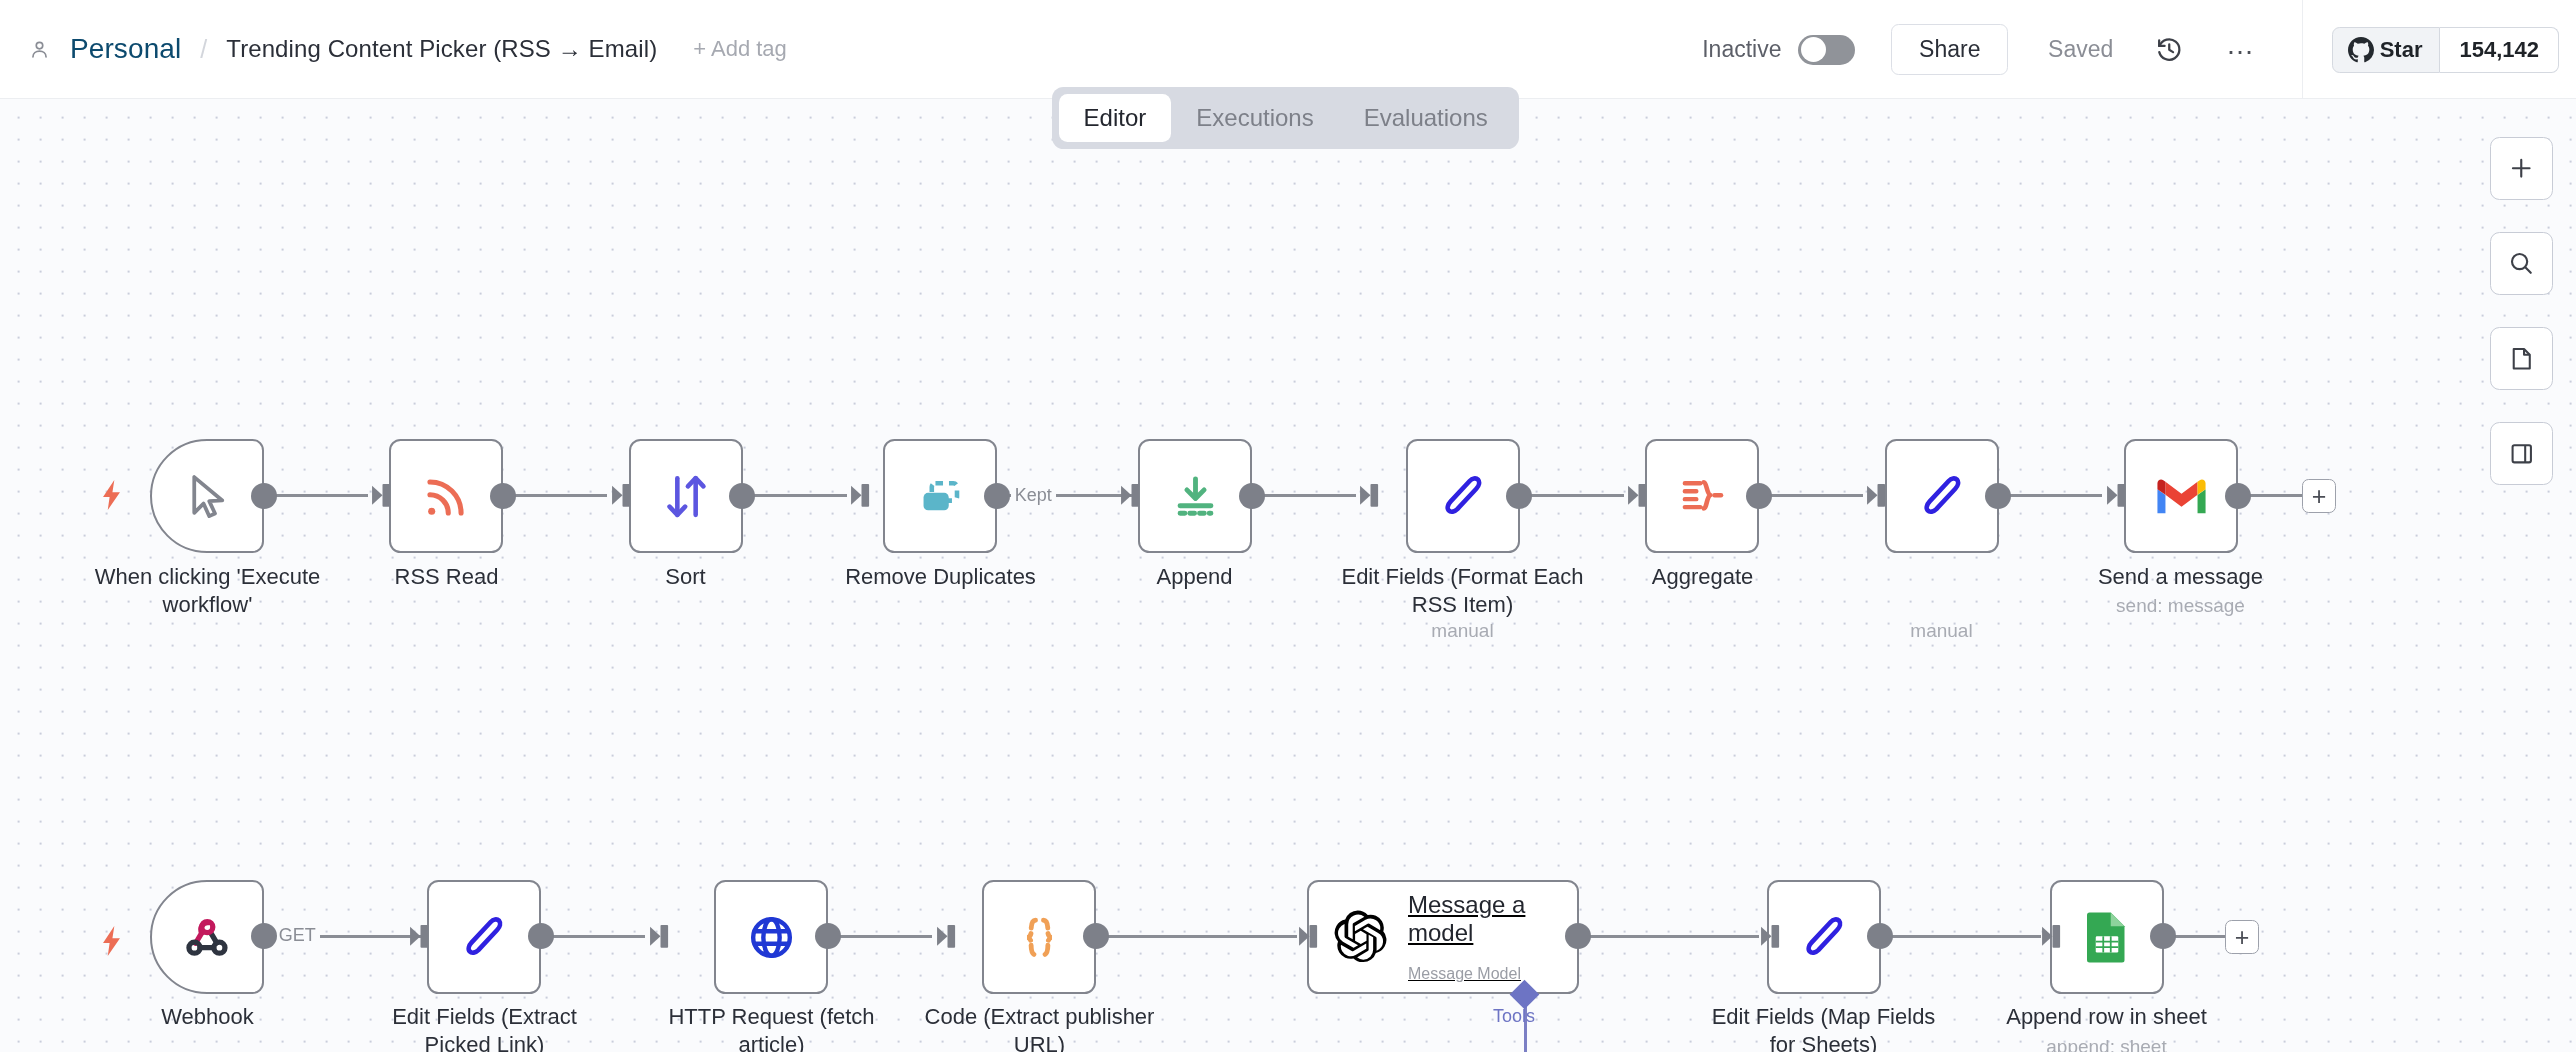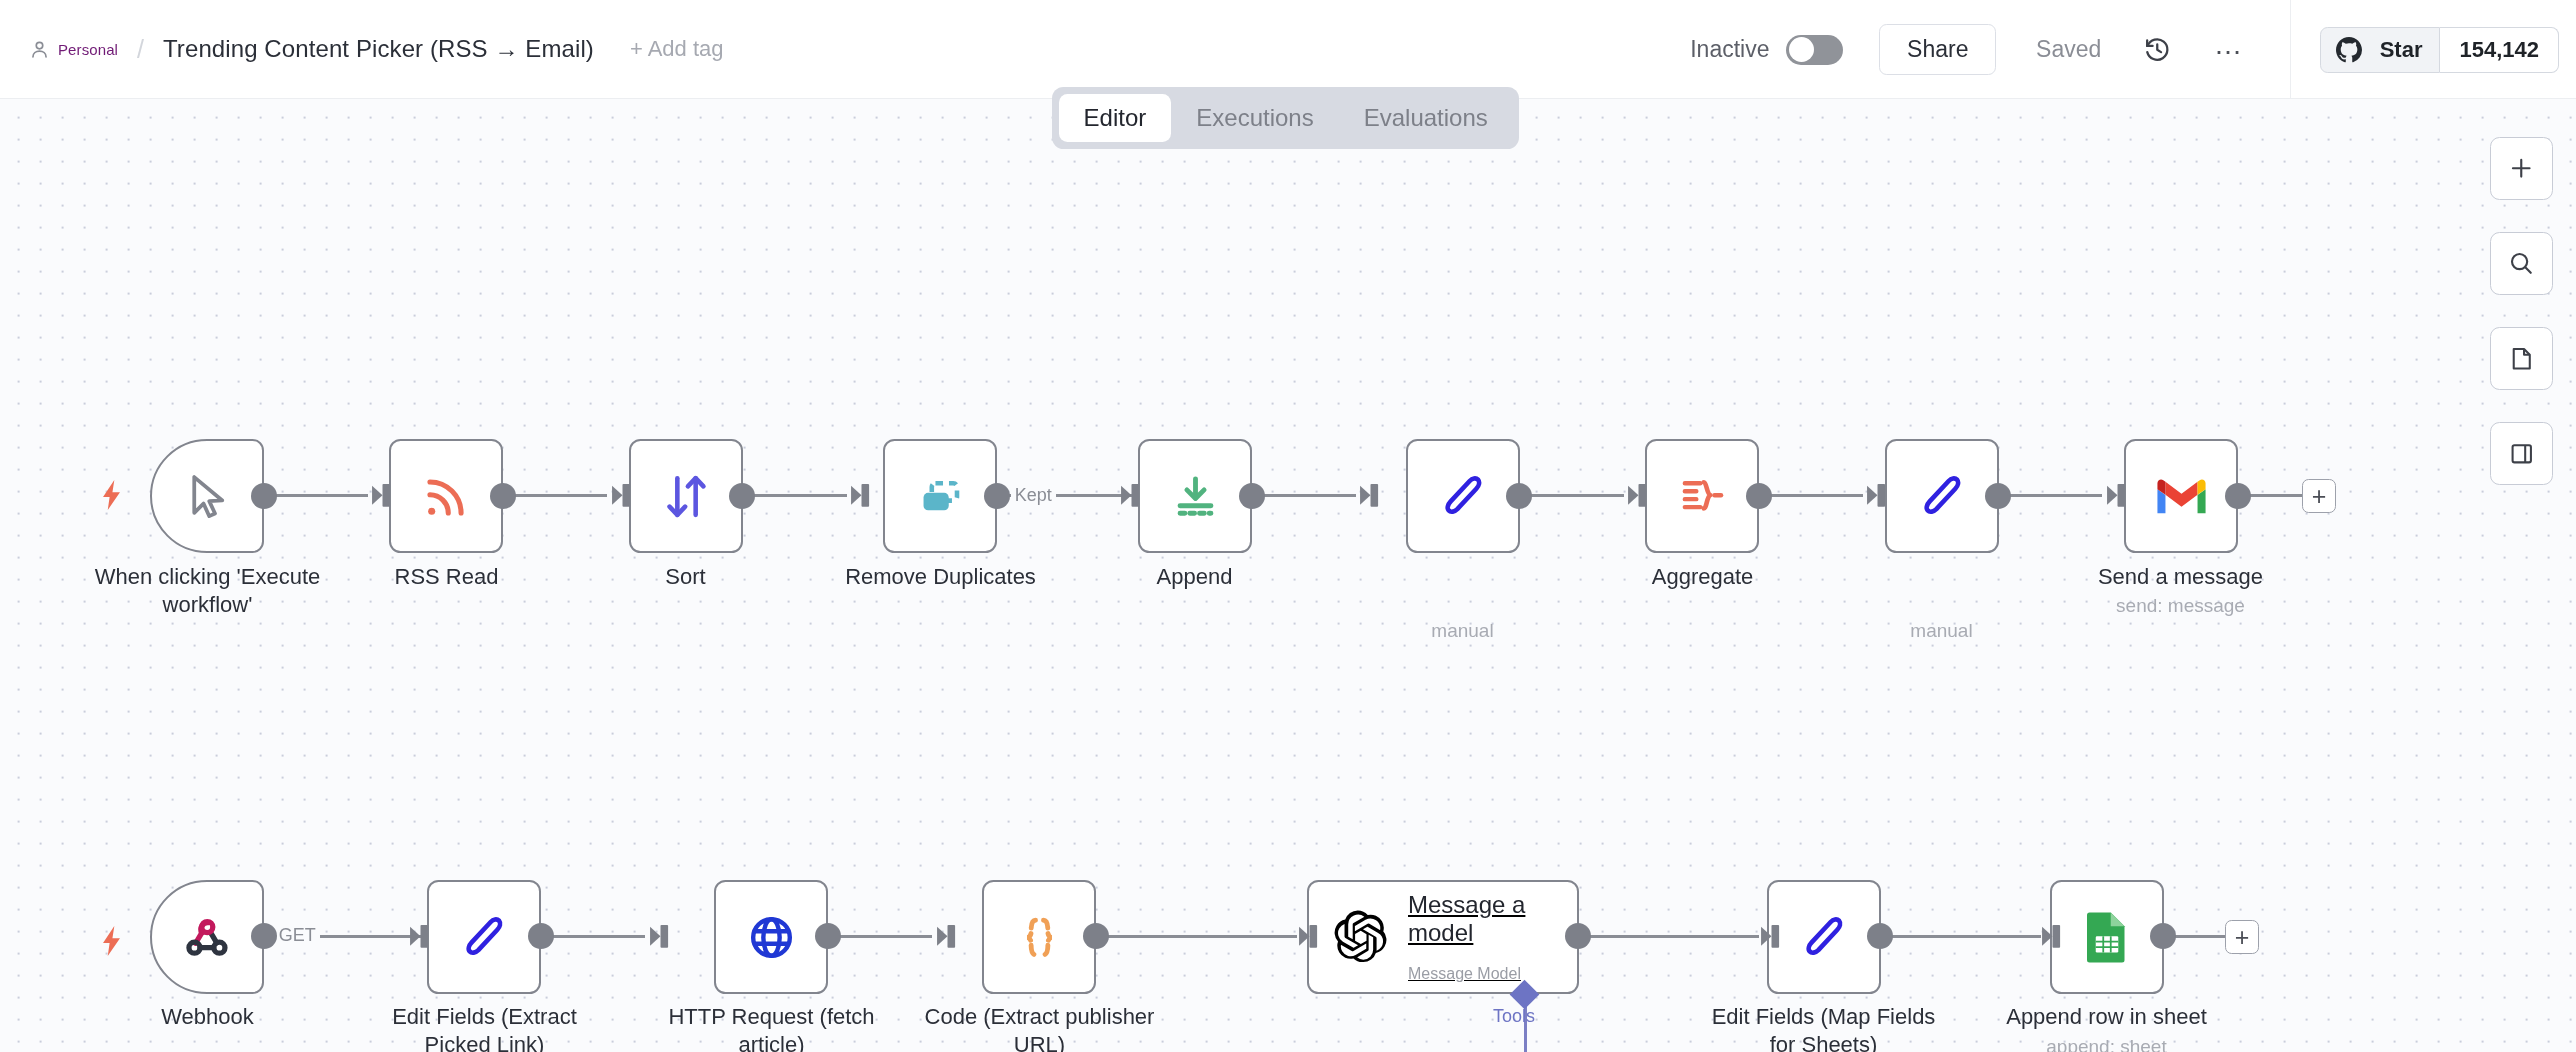--- a/index.html
+++ b/index.html
@@ -11,21 +11,21 @@
 
   
   #header {
     position: absolute; left: 0; top: 0; width: 2576px; height: 99px;
     background: #fff; border-bottom: 0.9px solid #eceef1;
     display: flex; align-items: center; z-index: 40;
   }
   #breadcrumb { display: flex; align-items: center; margin-left: 28.5px; gap: 0; }
   .person-icon { width: 21px; height: 21px; margin-right: 8.5px; flex: none; }
   .bc-personal {
-    font-size: 15px; color: #701a75; letter-spacing: 0.1px;
+    font-size: 28px; color: #0c4a6e; letter-spacing: 0.1px; margin-left: 12px;
   }
   .bc-sep { font-size: 25px; color: #d3d6dc; margin: 0 19px; font-weight: 300; }
   .bc-title { font-size: 24px; color: #2b2f38; letter-spacing: 0.1px; }
   .add-tag {
     font-size: 22px; color: #a6a9b1; margin-left: 36px; cursor: pointer;
   }
 
   #header-right {
     position: absolute; right: 0; top: 0; height: 99px;
     display: flex; align-items: center; padding-right: 17px;
@@ -49,21 +49,21 @@
   .dots-btn {
     margin-left: 42px; font-size: 28.5px; color: #4b4e56; cursor: pointer;
     letter-spacing: 1.9px; line-height: 9.5px; padding-bottom: 9.5px;
   }
   #gh-wrap {
     margin-left: 46px; display: flex; align-items: center; height: 99px;
     border-left: 0.9px solid #eceef1; padding-left: 28.5px;
   }
   .gh-btn { display: flex; align-items: stretch; height: 46px; }
   .gh-star {
-    display: flex; align-items: center; gap: 18px;
+    display: flex; align-items: center; gap: 6px;
     background: #f1f3f6; border: 0.9px solid #d5d9e0;
     border-radius: 7.6px 0 0 7.6px; padding: 0 17px 0 15px;
   }
   .gh-star span { font-size: 22px; font-weight: bold; color: #1f2328; }
   .gh-count {
     display: flex; align-items: center; background: #fff;
     border: 0.9px solid #d5d9e0; border-left: none;
     border-radius: 0 7.6px 7.6px 0; padding: 0 19px;
     font-size: 22px; font-weight: bold; color: #1f2328;
   }
@@ -324,20 +324,21 @@
       <rect x="11" y="2" width="8" height="24" rx="1" fill="#7d8089"></rect>
     </svg>
 
   <div class="node" style="left:1406px; top:340px;">
     <span class="node-icon">
       <svg width="53" height="53" viewBox="0 0 24 24" fill="none" stroke="#2f21e0" stroke-width="2.1" stroke-linecap="round" stroke-linejoin="round">
           <path d="M18.6 4.4c-1-1-2.6-.7-3.8.6L6.2 14.2c-1.3 1.4-1.8 3.1-.9 4.1.9 1 2.6.7 3.9-.6l8.6-9.2c1.2-1.3 1.7-3 .8-4.1z"></path>
         </svg>
     </span>
   </div>
+  <div class="node-label" style="left:1320px; top:464px;">Edit Fields (Format Each<br>RSS Item)</div>
   <div class="node-sub" style="left:1320px; top:521px;">manual</div>
   <div class="out-dot" style="left:1506px; top:384px;"></div>
   <div class="edge" style="left:1520px; top:395px; width:104px;"></div>
   <svg class="in-arrow" style="left:1628px; top:383px;" width="21" height="26.6" viewBox="0 0 22 28">
       <path d="M0 4 L11 14 L0 24 Z" fill="#7d8089"></path>
       <rect x="11" y="2" width="8" height="24" rx="1" fill="#7d8089"></rect>
     </svg>
 
   <div class="node" style="left:1645px; top:340px;">
     <span class="node-icon">

